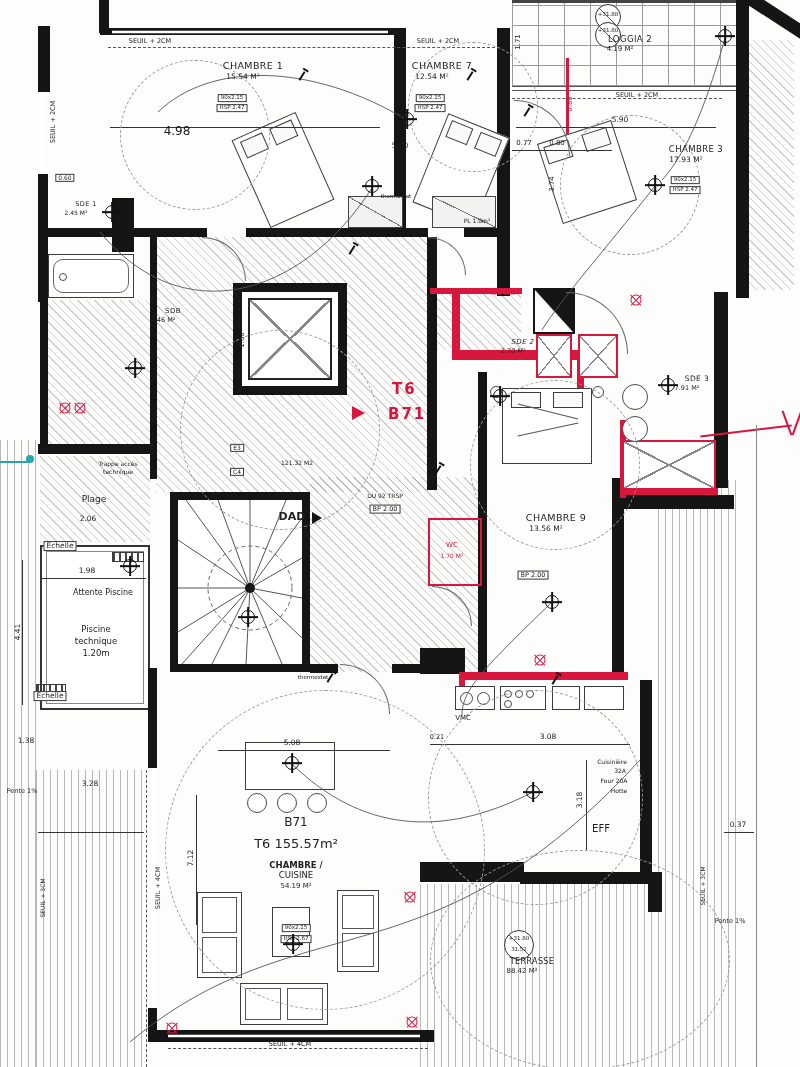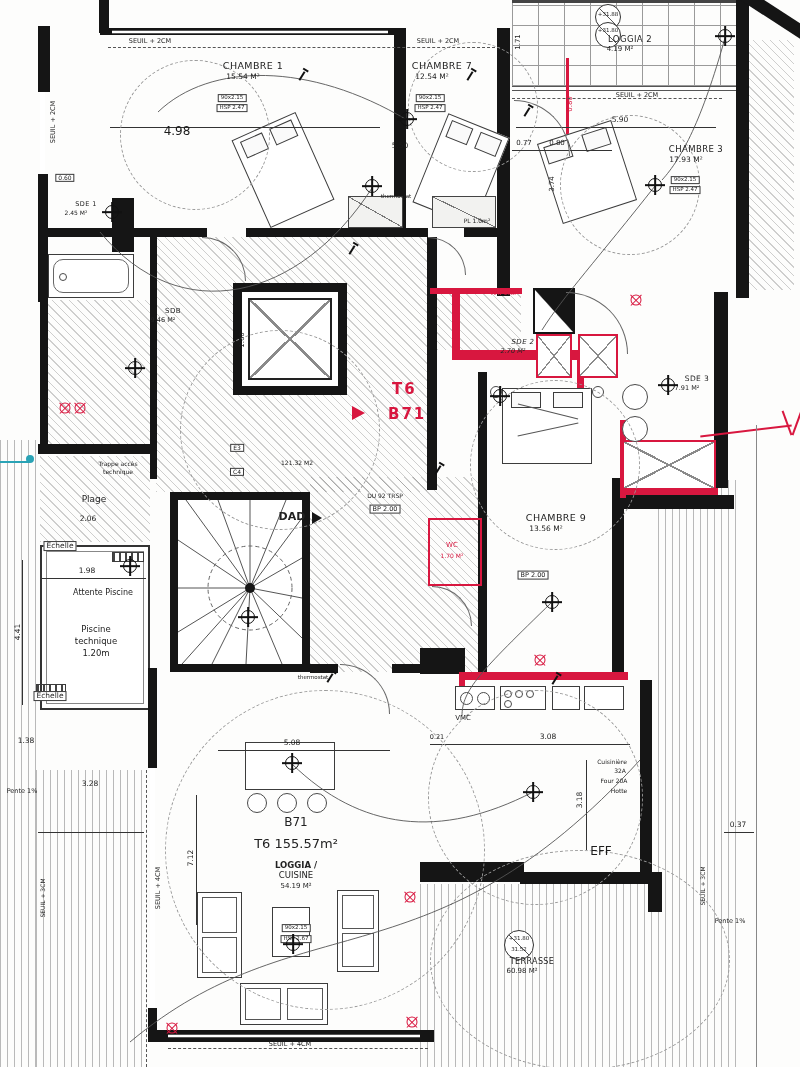--- a/index.html
+++ b/index.html
@@ -299,31 +299,31 @@
   <div class="room-label" style="left:513px;top:338px;font-style:italic;">
     <div class="rn" style="font-size:7px">SDE 2</div>
     <div class="ra" style="font-size:6.5px">2.70 M²</div>
   </div>
   <div class="room-label" style="left:687px;top:346px;margin-top:28px;">
     <div class="rn" style="font-size:7.5px">SDE 3</div>
     <div class="ra" style="font-size:6.5px">7.91 M²</div>
   </div>
   <div class="room-label" style="left:522px;top:957px;">
     <div class="rn" style="font-size:8px">TERRASSE</div>
-    <div class="ra" style="font-size:7px">60.98 M²</div>
+    <div class="ra" style="font-size:7px">88.42 M²</div>
   </div>
 
   <div class="unit-tag" style="left:392px;top:380px;font-size:15px;">T6</div>
   <div class="unit-tag" style="left:388px;top:405px;font-size:15px;">B71</div>
   <div class="red-tri" style="left:352px;top:406px;"></div>
 
   <div class="apt-label" style="left:296px;top:815px;font-size:12px;">B71</div>
   <div class="apt-label" style="left:296px;top:836px;font-size:13px;">T6  155.57m²</div>
   <div class="apt-label" style="left:296px;top:860px;">
-    <div style="font-size:8.5px;font-weight:bold;">LOGGIA /</div>
+    <div style="font-size:8.5px;font-weight:bold;">CHAMBRE /</div>
     <div style="font-size:8.5px;font-weight:normal;">CUISINE</div>
     <div style="font-size:7px;margin-top:2px;">54.19 M²</div>
   </div>
 
   <div class="apt-label" style="left:292px;top:510px;font-size:11px;font-weight:bold;">DAD</div>
   <div class="red-tri" style="left:312px;top:512px;border-left-color:#151515;border-left-width:10px;border-top-width:6px;border-bottom-width:6px;"></div>
 
 <div class="lbl" style="left: 150px; top: 41px; font-size: 6.5px; transform: translate(-50%, -50%);">SEUIL + 2CM</div>
     <div class="lbl" style="left: 438px; top: 41px; font-size: 6.5px; transform: translate(-50%, -50%);">SEUIL + 2CM</div>
     <div class="lbl" style="left: 637px; top: 95px; font-size: 6.5px; transform: translate(-50%, -50%);">SEUIL + 2CM</div>
@@ -370,21 +370,21 @@
     <div class="lbl" style="left: 385px; top: 496px; font-size: 6px; transform: translate(-50%, -50%);">DU 92 TRSP</div>
     <div class="lbl box" style="left: 385px; top: 509px; font-size: 6.5px; transform: translate(-50%, -50%);">BP 2.00</div>
     <div class="lbl box" style="left: 533px; top: 575px; font-size: 6.5px; transform: translate(-50%, -50%);">BP 2.00</div>
     <div class="lbl" style="left: 452px; top: 546px; font-size: 7px; color: rgb(216, 23, 63); transform: translate(-50%, -50%);">WC</div>
     <div class="lbl" style="left: 452px; top: 556px; font-size: 6px; color: rgb(216, 23, 63); transform: translate(-50%, -50%);">1.70 M²</div>
     <div class="lbl" style="left: 463px; top: 719px; font-size: 7px; transform: translate(-50%, -50%);">VMC</div>
     <div class="lbl" style="left: 612px; top: 762px; font-size: 6px; transform: translate(-50%, -50%);">Cuisinière</div>
     <div class="lbl" style="left: 620px; top: 771px; font-size: 6px; transform: translate(-50%, -50%);">32A</div>
     <div class="lbl" style="left: 614px; top: 781px; font-size: 6px; transform: translate(-50%, -50%);">Four 20A</div>
     <div class="lbl" style="left: 619px; top: 791px; font-size: 6px; transform: translate(-50%, -50%);">Hotte</div>
-    <div class="lbl" style="left: 601px; top: 851px; font-size: 12px; transform: translate(-50%, -50%);">EFF</div>
+    <div class="lbl" style="left: 601px; top: 829px; font-size: 10px; transform: translate(-50%, -50%);">EFF</div>
     <div class="lbl" style="left: 504px; top: 294px; font-size: 5.5px; color: rgb(216, 23, 63); transform: translate(-50%, -50%);">MAV 2x8F</div>
     <div class="lbl box" style="left: 65px; top: 178px; font-size: 6px; transform: translate(-50%, -50%);">0.60</div>
     <div class="lbl box" style="left: 237px; top: 448px; font-size: 6px; transform: translate(-50%, -50%);">E3</div>
     <div class="lbl box" style="left: 237px; top: 472px; font-size: 6px; transform: translate(-50%, -50%);">C4</div>
     <div class="lbl box" style="left: 232px; top: 98px; font-size: 5.5px; transform: translate(-50%, -50%);">90x2.15</div>
     <div class="lbl box" style="left: 232px; top: 108px; font-size: 5.5px; transform: translate(-50%, -50%);">HSP 2.47</div>
     <div class="lbl box" style="left: 430px; top: 98px; font-size: 5.5px; transform: translate(-50%, -50%);">90x2.15</div>
     <div class="lbl box" style="left: 430px; top: 108px; font-size: 5.5px; transform: translate(-50%, -50%);">HSP 2.47</div>
     <div class="lbl box" style="left: 685px; top: 180px; font-size: 5.5px; transform: translate(-50%, -50%);">90x2.15</div>
     <div class="lbl box" style="left: 685px; top: 190px; font-size: 5.5px; transform: translate(-50%, -50%);">HSP 2.47</div>

